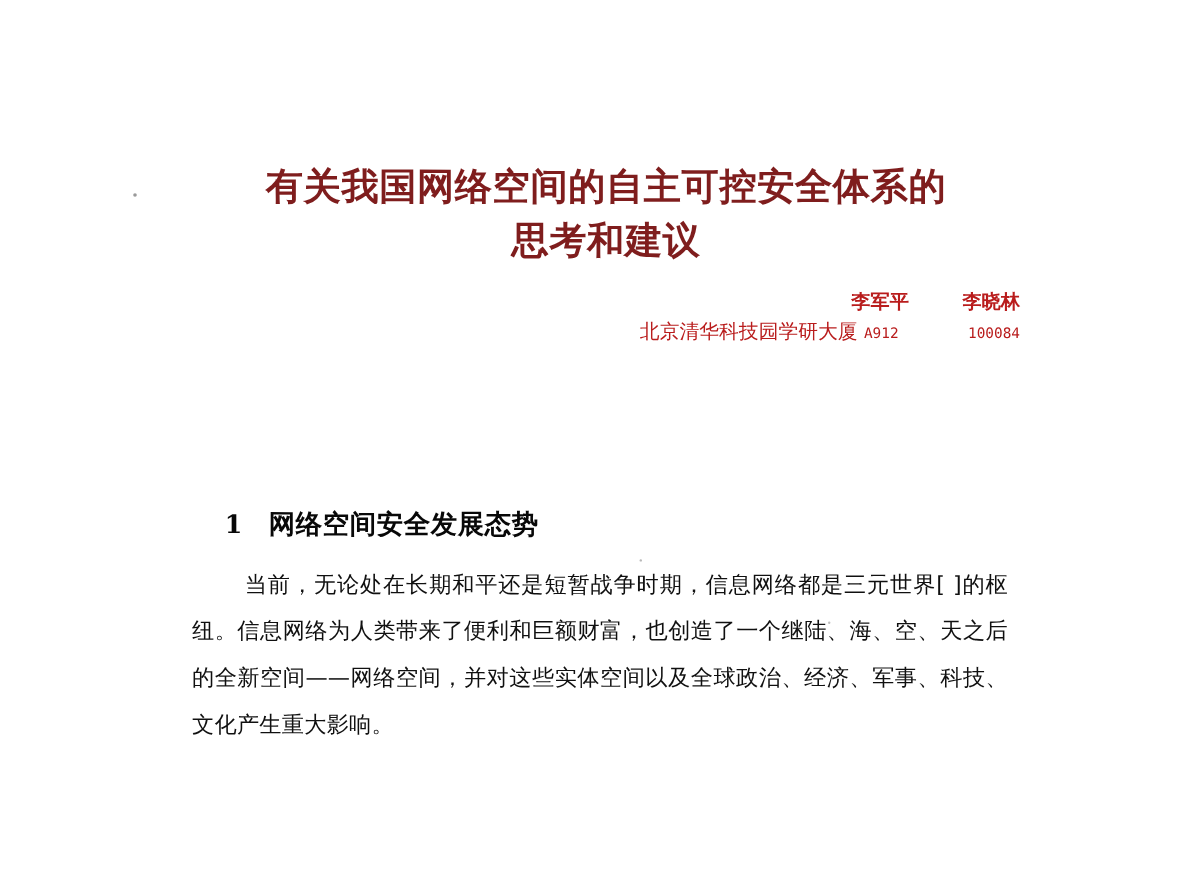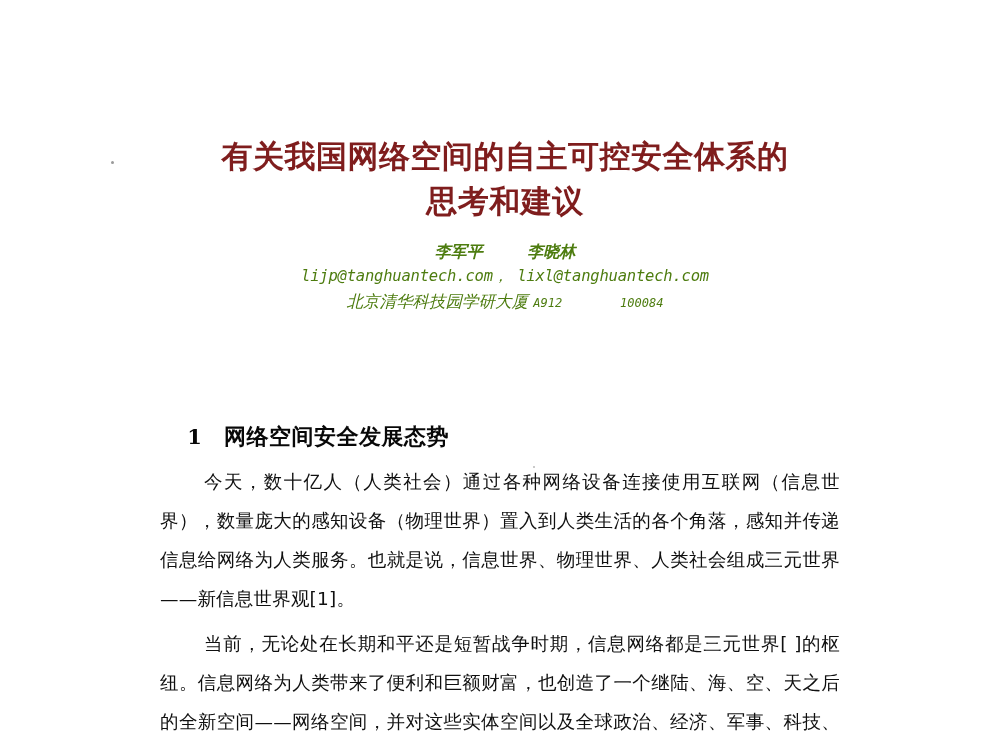--- a/index.html
+++ b/index.html
@@ -45,23 +45,22 @@
     color: #7f1d1d;
     white-space: nowrap;
   }
 
   
   #meta-block {
     position: absolute;
     left: 160px;
     top: 240px;
     width: 690px;
-    text-align: center;
-    color: #4d7c0f;
-    font-style: italic;
+    text-align: right;
+    color: #b91c1c;
   }
   .authors {
     font-family: "DejaVu Sans", sans-serif;
     font-weight: bold;
     font-size: 16px;
     line-height: 24px;
     white-space: pre;
   }
   .emails {
     font-family: "DejaVu Sans Mono", monospace;
@@ -130,26 +129,24 @@
   <div class="speck" id="speck-b"></div>
   <div class="speck" id="speck-c"></div>
 
   <div id="title-block">
     <div class="title-line">有关我国网络空间的自主可控安全体系的</div>
     <div class="title-line">思考和建议</div>
   </div>
 
   <div id="meta-block">
     <div class="authors">李军平        李晓林</div>
-    <div class="emails">lijp@tanghuantech.com， lixl@tanghuantech.com</div>
     <div class="affil"><span>北京清华科技园学研大厦 </span><span class="ascii">A912</span><span class="ascii">&nbsp;&nbsp;&nbsp;&nbsp;&nbsp;&nbsp;&nbsp;&nbsp;</span><span class="ascii">100084</span></div>
   </div>
 
   <div id="section-heading">
     <span class="num">1</span><span class="num">&nbsp;&nbsp;&nbsp;</span><span class="sec-title">网络空间安全发展态势</span>
   </div>
 
   <div id="body-block">
-    <p class="para" id="para-1">今天，数十亿人（人类社会）通过各种网络设备连接使用互联网（信息世界），数量庞大的感知设备（物理世界）置入到人类生活的各个角落，感知并传递信息给网络为人类服务。也就是说，信息世界、物理世界、人类社会组成三元世界——新信息世界观[1]。</p>
     <p class="para" id="para-2">当前，无论处在长期和平还是短暂战争时期，信息网络都是三元世界[ ]的枢纽。信息网络为人类带来了便利和巨额财富，也创造了一个继陆、海、空、天之后的全新空间——网络空间，并对这些实体空间以及全球政治、经济、军事、科技、文化产生重大影响。</p>
   </div>
 
 </div>
 
 </body></html>

